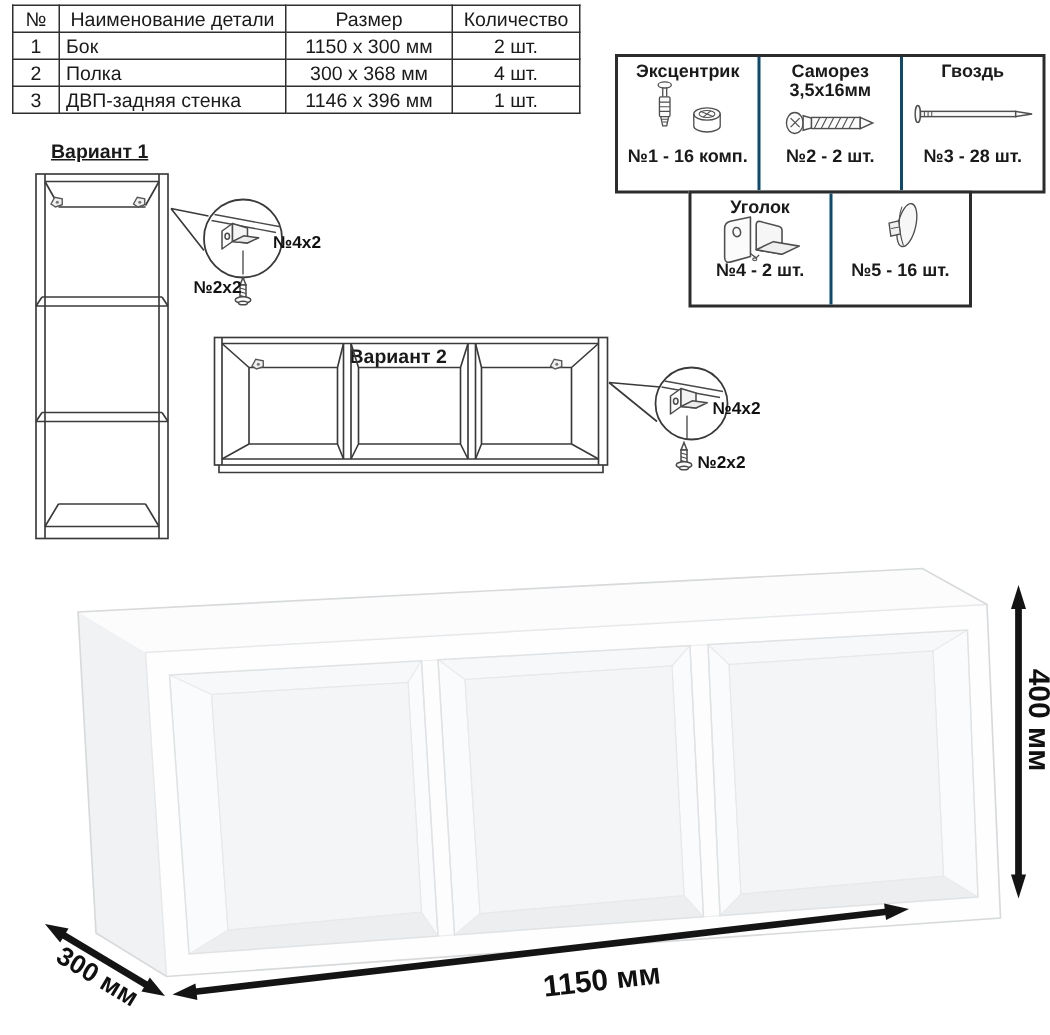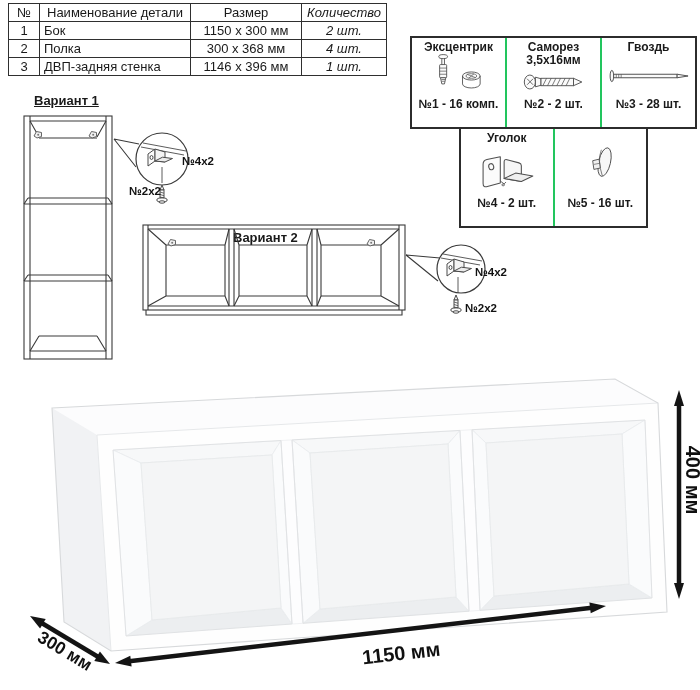--- a/index.html
+++ b/index.html
@@ -7,28 +7,28 @@
         font-family:"Liberation Sans", sans-serif;color:#1a1a1a;overflow:hidden;}
 
   
   .parts-table{position:absolute;left:8px;top:3px;border-collapse:collapse;table-layout:fixed;}
   .parts-table th,.parts-table td{border:1.5px solid #2f2f2f;font-size:13px;font-weight:400;
         height:17px;padding:0 4px;white-space:nowrap;overflow:hidden;}
   .parts-table th{text-align:center;font-weight:400;}
   .col-num{width:22px;text-align:center;}
   .col-name{width:142px;text-align:left;margin-top:17px;}
   .col-size{width:102px;text-align:center;}
-  .col-qty{width:76px;text-align:center;font-style:italic;}
+  .col-qty{width:76px;text-align:center;}
 
   
   .hw-strip{position:absolute;box-sizing:border-box;border:2px solid #2c2c2c;display:flex;background:#fff;}
   .hw-top{left:410px;top:36px;width:287px;height:93px;}
-  .hw-bottom{left:459px;top:127px;width:189px;height:101px;}
+  .hw-bottom{left:459px;top:127px;width:189px;height:78px;}
   .hw-cell{flex:1;display:flex;flex-direction:column;align-items:center;min-width:0;}
-  .hw-cell.bordered{border-right:2px solid #22c55e;}
+  .hw-cell.bordered{border-right:2px solid #0c4a6e;}
   .hw-title{font-size:12px;line-height:13px;font-weight:700;text-align:center;padding-top:3px;}
   .hw-title span{display:block;}
   .hw-icon{flex:1;display:flex;align-items:center;justify-content:center;min-height:0;}
   .hw-label{font-size:12px;font-weight:700;text-align:center;padding-bottom:16px;white-space:nowrap;}
 
   
   .variant-title{position:absolute;font-size:13px;font-weight:700;white-space:nowrap;}
   .v1-title{left:34px;top:93px;text-decoration:underline;}
   .v2-title{left:233px;top:202px;margin-top:28px;}
 

